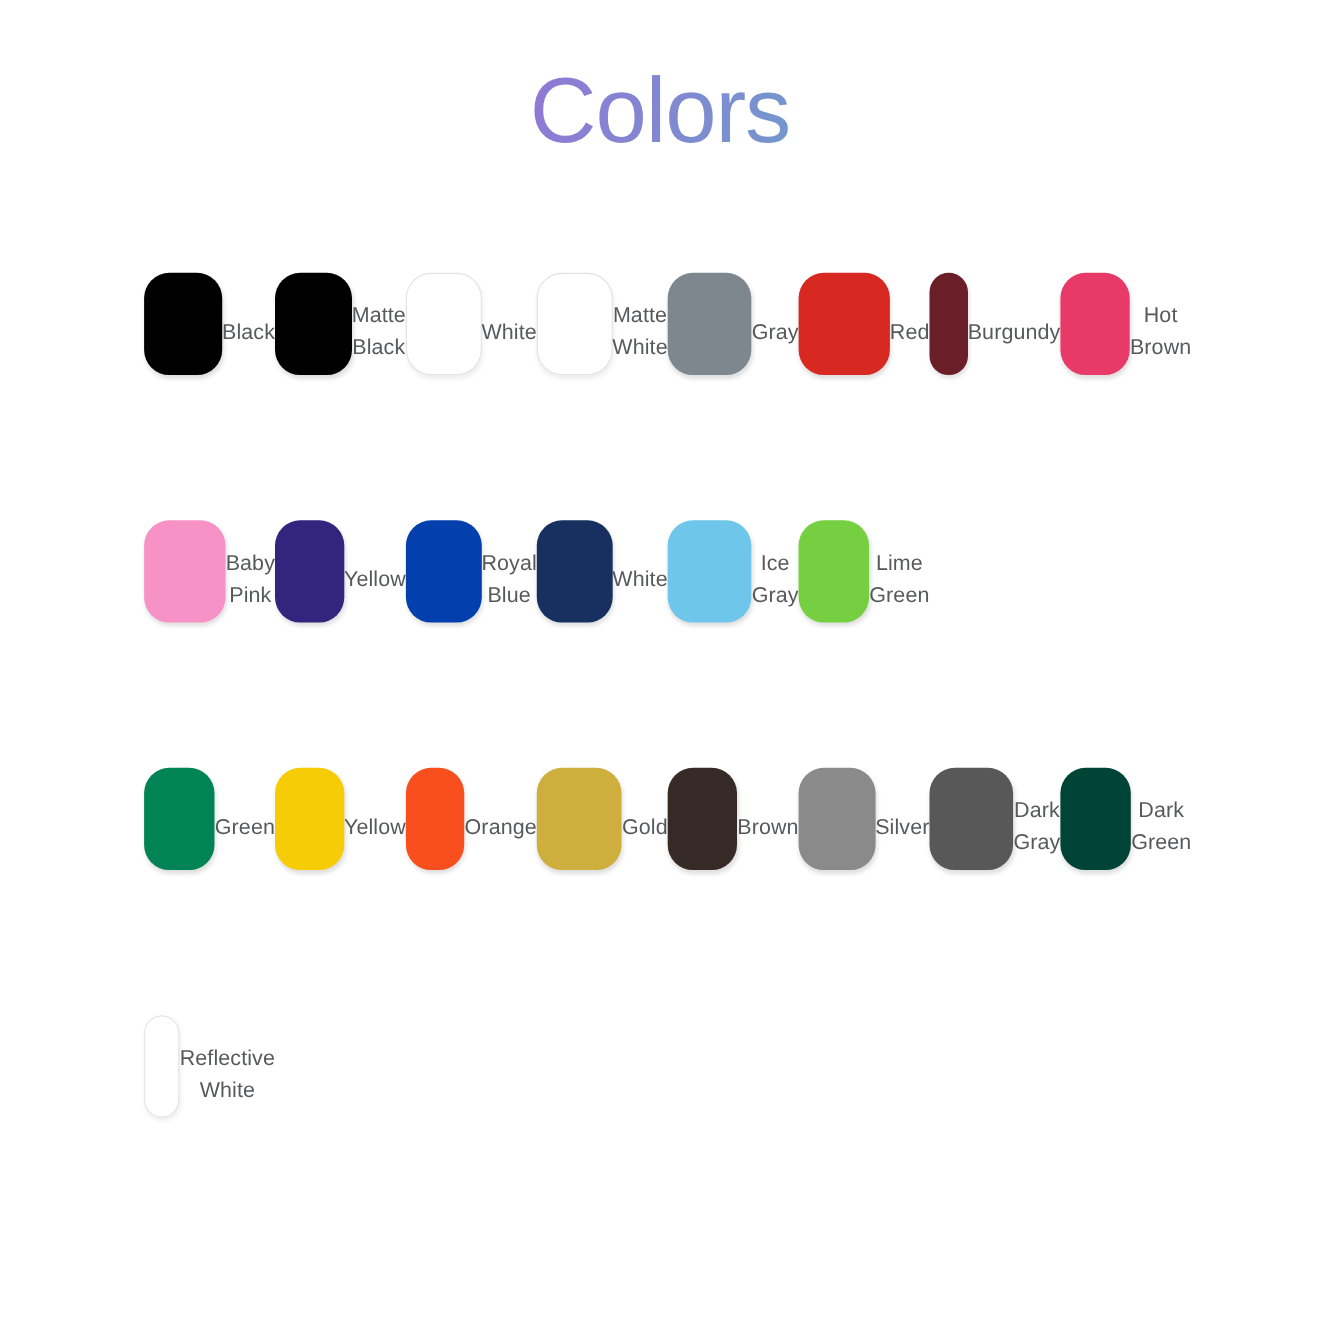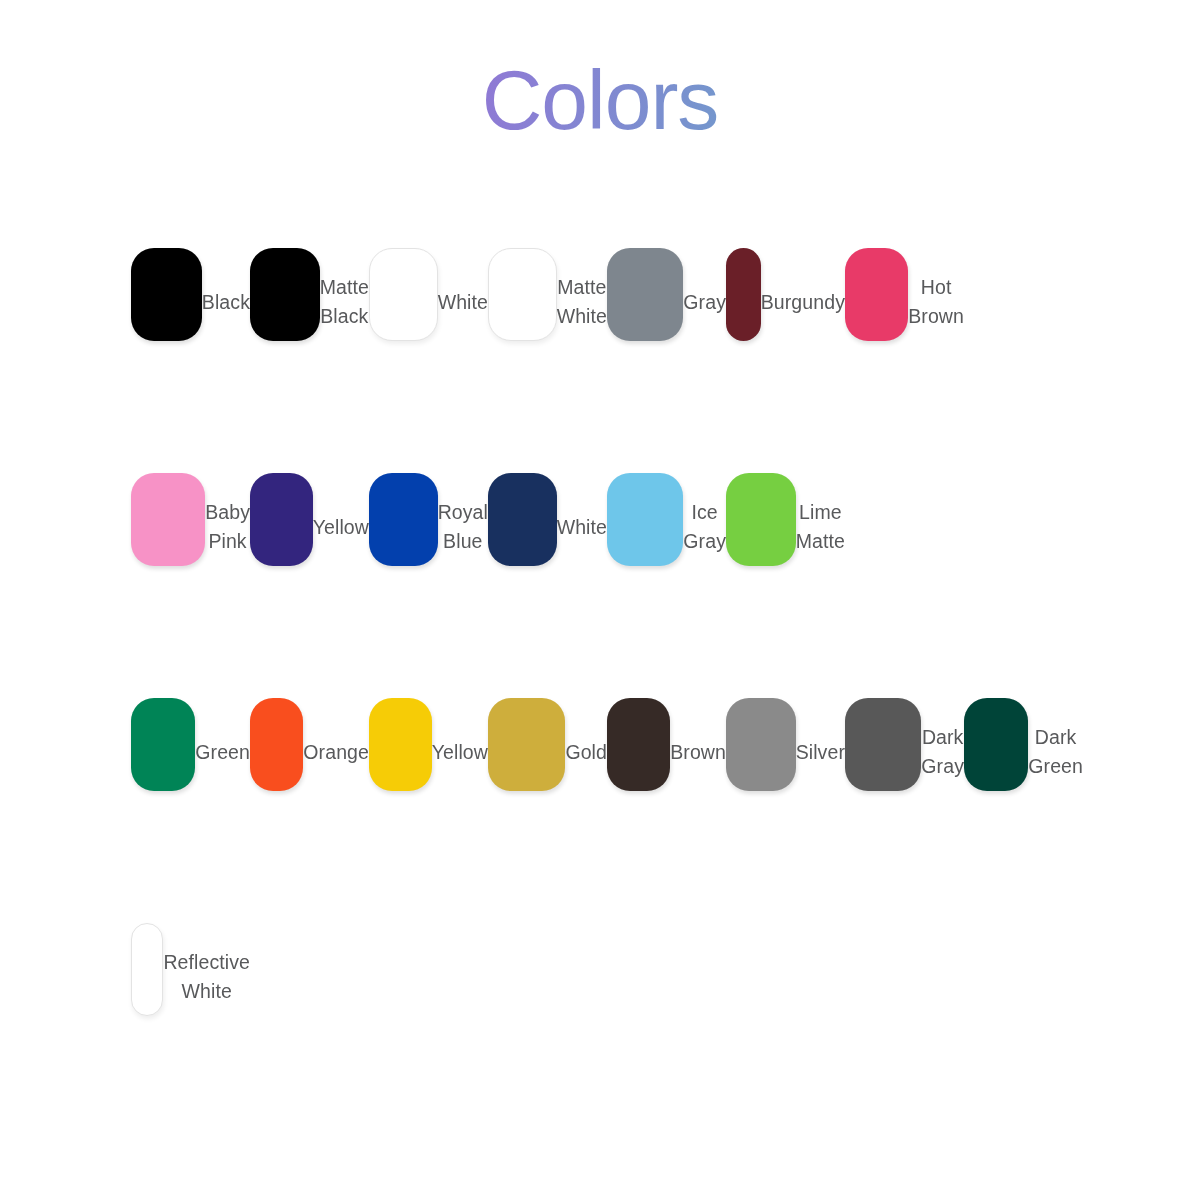--- a/index.html
+++ b/index.html
@@ -103,20 +103,24 @@
         <div class="swatch-cell">
           <div class="swatch-chip outlined" style="background: rgb(255, 255, 255);"></div>
           <div class="swatch-label">Matte
 White</div>
         </div>
         <div class="swatch-cell">
           <div class="swatch-chip" style="background: rgb(126, 134, 142);"></div>
           <div class="swatch-label">Gray</div>
         </div>
         <div class="swatch-cell">
+          <div class="swatch-chip" style="background: rgb(215, 40, 34);"></div>
+          <div class="swatch-label">Red</div>
+        </div>
+        <div class="swatch-cell">
           <div class="swatch-chip" style="background: rgb(106, 31, 40);"></div>
           <div class="swatch-label">Burgundy</div>
         </div>
         <div class="swatch-cell">
           <div class="swatch-chip" style="background: rgb(232, 58, 104);"></div>
           <div class="swatch-label">Hot
 Brown</div>
         </div>
       </div>
       <div class="swatch-row">
@@ -139,35 +143,35 @@
           <div class="swatch-label">White</div>
         </div>
         <div class="swatch-cell">
           <div class="swatch-chip" style="background: rgb(110, 198, 234);"></div>
           <div class="swatch-label">Ice
 Gray</div>
         </div>
         <div class="swatch-cell">
           <div class="swatch-chip" style="background: rgb(118, 207, 65);"></div>
           <div class="swatch-label">Lime
-Matte</div>
+Green</div>
         </div>
       </div>
       <div class="swatch-row">
         <div class="swatch-cell">
           <div class="swatch-chip" style="background: rgb(0, 132, 86);"></div>
           <div class="swatch-label">Green</div>
         </div>
         <div class="swatch-cell">
+          <div class="swatch-chip" style="background: rgb(246, 204, 6);"></div>
+          <div class="swatch-label">Yellow</div>
+        </div>
+        <div class="swatch-cell">
           <div class="swatch-chip" style="background: rgb(249, 78, 30);"></div>
           <div class="swatch-label">Orange</div>
-        </div>
-        <div class="swatch-cell">
-          <div class="swatch-chip" style="background: rgb(246, 204, 6);"></div>
-          <div class="swatch-label">Yellow</div>
         </div>
         <div class="swatch-cell">
           <div class="swatch-chip" style="background: rgb(206, 174, 60);"></div>
           <div class="swatch-label">Gold</div>
         </div>
         <div class="swatch-cell">
           <div class="swatch-chip" style="background: rgb(54, 42, 38);"></div>
           <div class="swatch-label">Brown</div>
         </div>
         <div class="swatch-cell">

